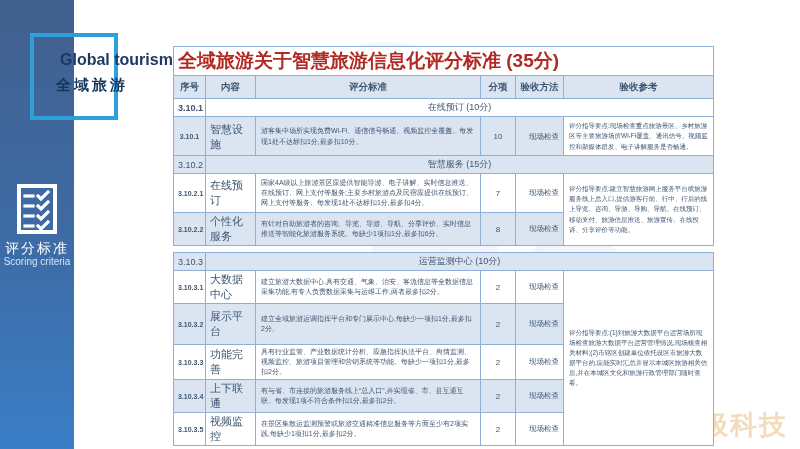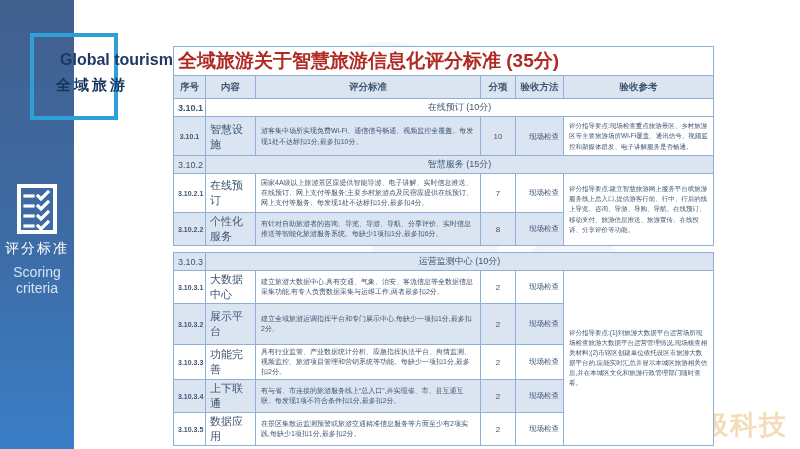--- a/index.html
+++ b/index.html
@@ -12,22 +12,22 @@
            background:linear-gradient(180deg,#42608e 0%,#3d6ca6 55%,#3a7ec6 100%);z-index:2;}
   .brand-square{position:absolute;left:30px;top:33px;width:80px;height:79px;
                 border:4px solid #2d9fd9;z-index:3;background:transparent;}
   .title-en{position:absolute;left:60px;top:51px;z-index:4;font-size:16px;font-weight:bold;
             color:#1f3864;white-space:nowrap;}
   .title-zh{position:absolute;left:56px;top:76px;z-index:4;font-size:15px;font-weight:bold;
             color:#17375e;letter-spacing:3px;white-space:nowrap;text-align:center;}
   .side-icon{position:absolute;left:17px;top:184px;z-index:3;}
   .side-label-zh{position:absolute;left:0;top:240px;width:74px;text-align:center;z-index:3;
                  color:#ffffff;font-size:14px;letter-spacing:2px;}
-  .side-label-en{position:absolute;left:0;top:264px;width:74px;text-align:center;z-index:3;
-                 color:#d4e4f3;font-size:14px;}
+  .side-label-en{position:absolute;left:0;top:256px;width:74px;text-align:center;z-index:3;
+                 color:#d4e4f3;font-size:10px;}
 
   
   .worldmap{position:absolute;left:74px;top:0;width:726px;height:449px;z-index:0;opacity:.55;}
 
   
   .tblock{position:absolute;left:173px;width:540px;z-index:2;}
   .tb1{top:46px;} .tb2{top:155px;} .tb3{top:252px;}
   table{border-collapse:collapse;table-layout:fixed;width:540px;background:#ffffff;
         border:1.5px solid #4a79b0;}
   td{border:1px solid #8fafd6;padding:1px 4px;color:#3f5572;vertical-align:middle;
@@ -210,21 +210,21 @@
       </tr>
       <tr class="bg-alt" style="height:26px">
         <td class="c-no data-no">3.10.3.4</td>
         <td class="c-content">上下联通</td>
         <td class="c-criteria">有与省、市连接的旅游服务线上“总入口”,并实现省、市、县互通互联。每发现1项不符合条件扣1分,最多扣2分。</td>
         <td class="c-score">2</td>
         <td class="c-method">现场检查</td>
       </tr>
       <tr class="bg-white" style="height:26px">
         <td class="c-no data-no">3.10.3.5</td>
-        <td class="c-content">数据应用</td>
+        <td class="c-content">视频监控</td>
         <td class="c-criteria">在景区集散运监测预警或旅游交通精准信息服务等方面至少有2项实践,每缺少1项扣1分,最多扣2分。</td>
         <td class="c-score">2</td>
         <td class="c-method">现场检查</td>
       </tr>
     </tbody>
       </table>
   </div>
 
   <div class="logo">
     <svg width="36" height="36" viewBox="0 0 40 40">

